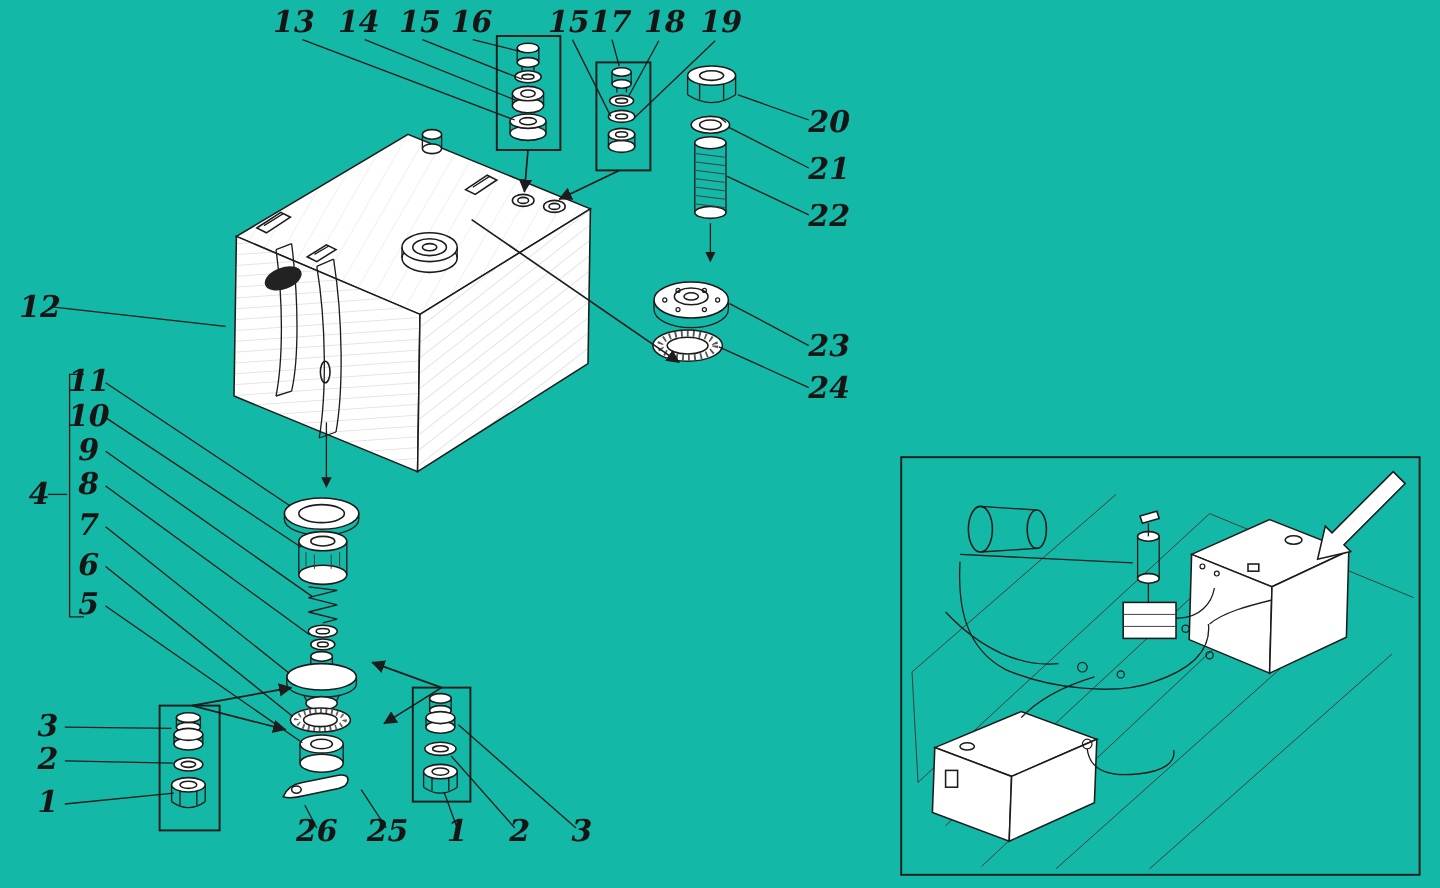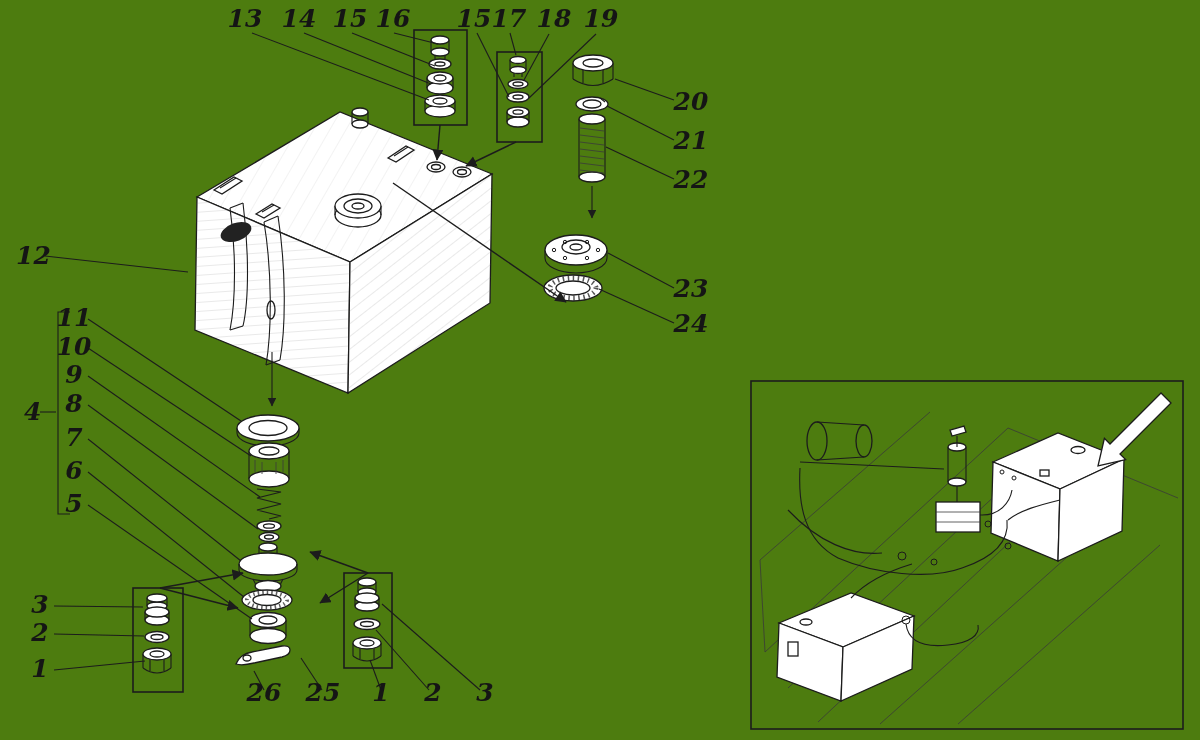--- a/index.html
+++ b/index.html
@@ -1,16 +1,16 @@
 <!DOCTYPE html>
 <html><head>
 <meta charset="utf-8">
 <style>
   html,body{margin:0;padding:0;background:#ffffff;}
-  .canvas{position:relative;width:1200px;height:740px;background:#4d7c0f;overflow:hidden;
+  .canvas{position:relative;width:1200px;height:740px;background:#14b8a6;overflow:hidden;
           font-family:"DejaVu Serif", serif;}
   svg{display:block;}
   .cal{font-family:"DejaVu Serif", serif;font-style:italic;font-weight:700;font-size:25px;fill:#151515;}
   .ln{stroke:#1c1c1c;stroke-width:1.1;fill:none;}
   .lnb{stroke:#1c1c1c;stroke-width:1.4;fill:none;}
   .sh{fill:#ffffff;stroke:#1c1c1c;stroke-width:1.3;}
   .sh2{fill:none;stroke:#1c1c1c;stroke-width:1.3;}
   .thin{stroke:#3a3a3a;stroke-width:0.8;fill:none;}
   .box{fill:none;stroke:#1c1c1c;stroke-width:1.6;}
   .tick{stroke:#1c1c1c;fill:none;}

